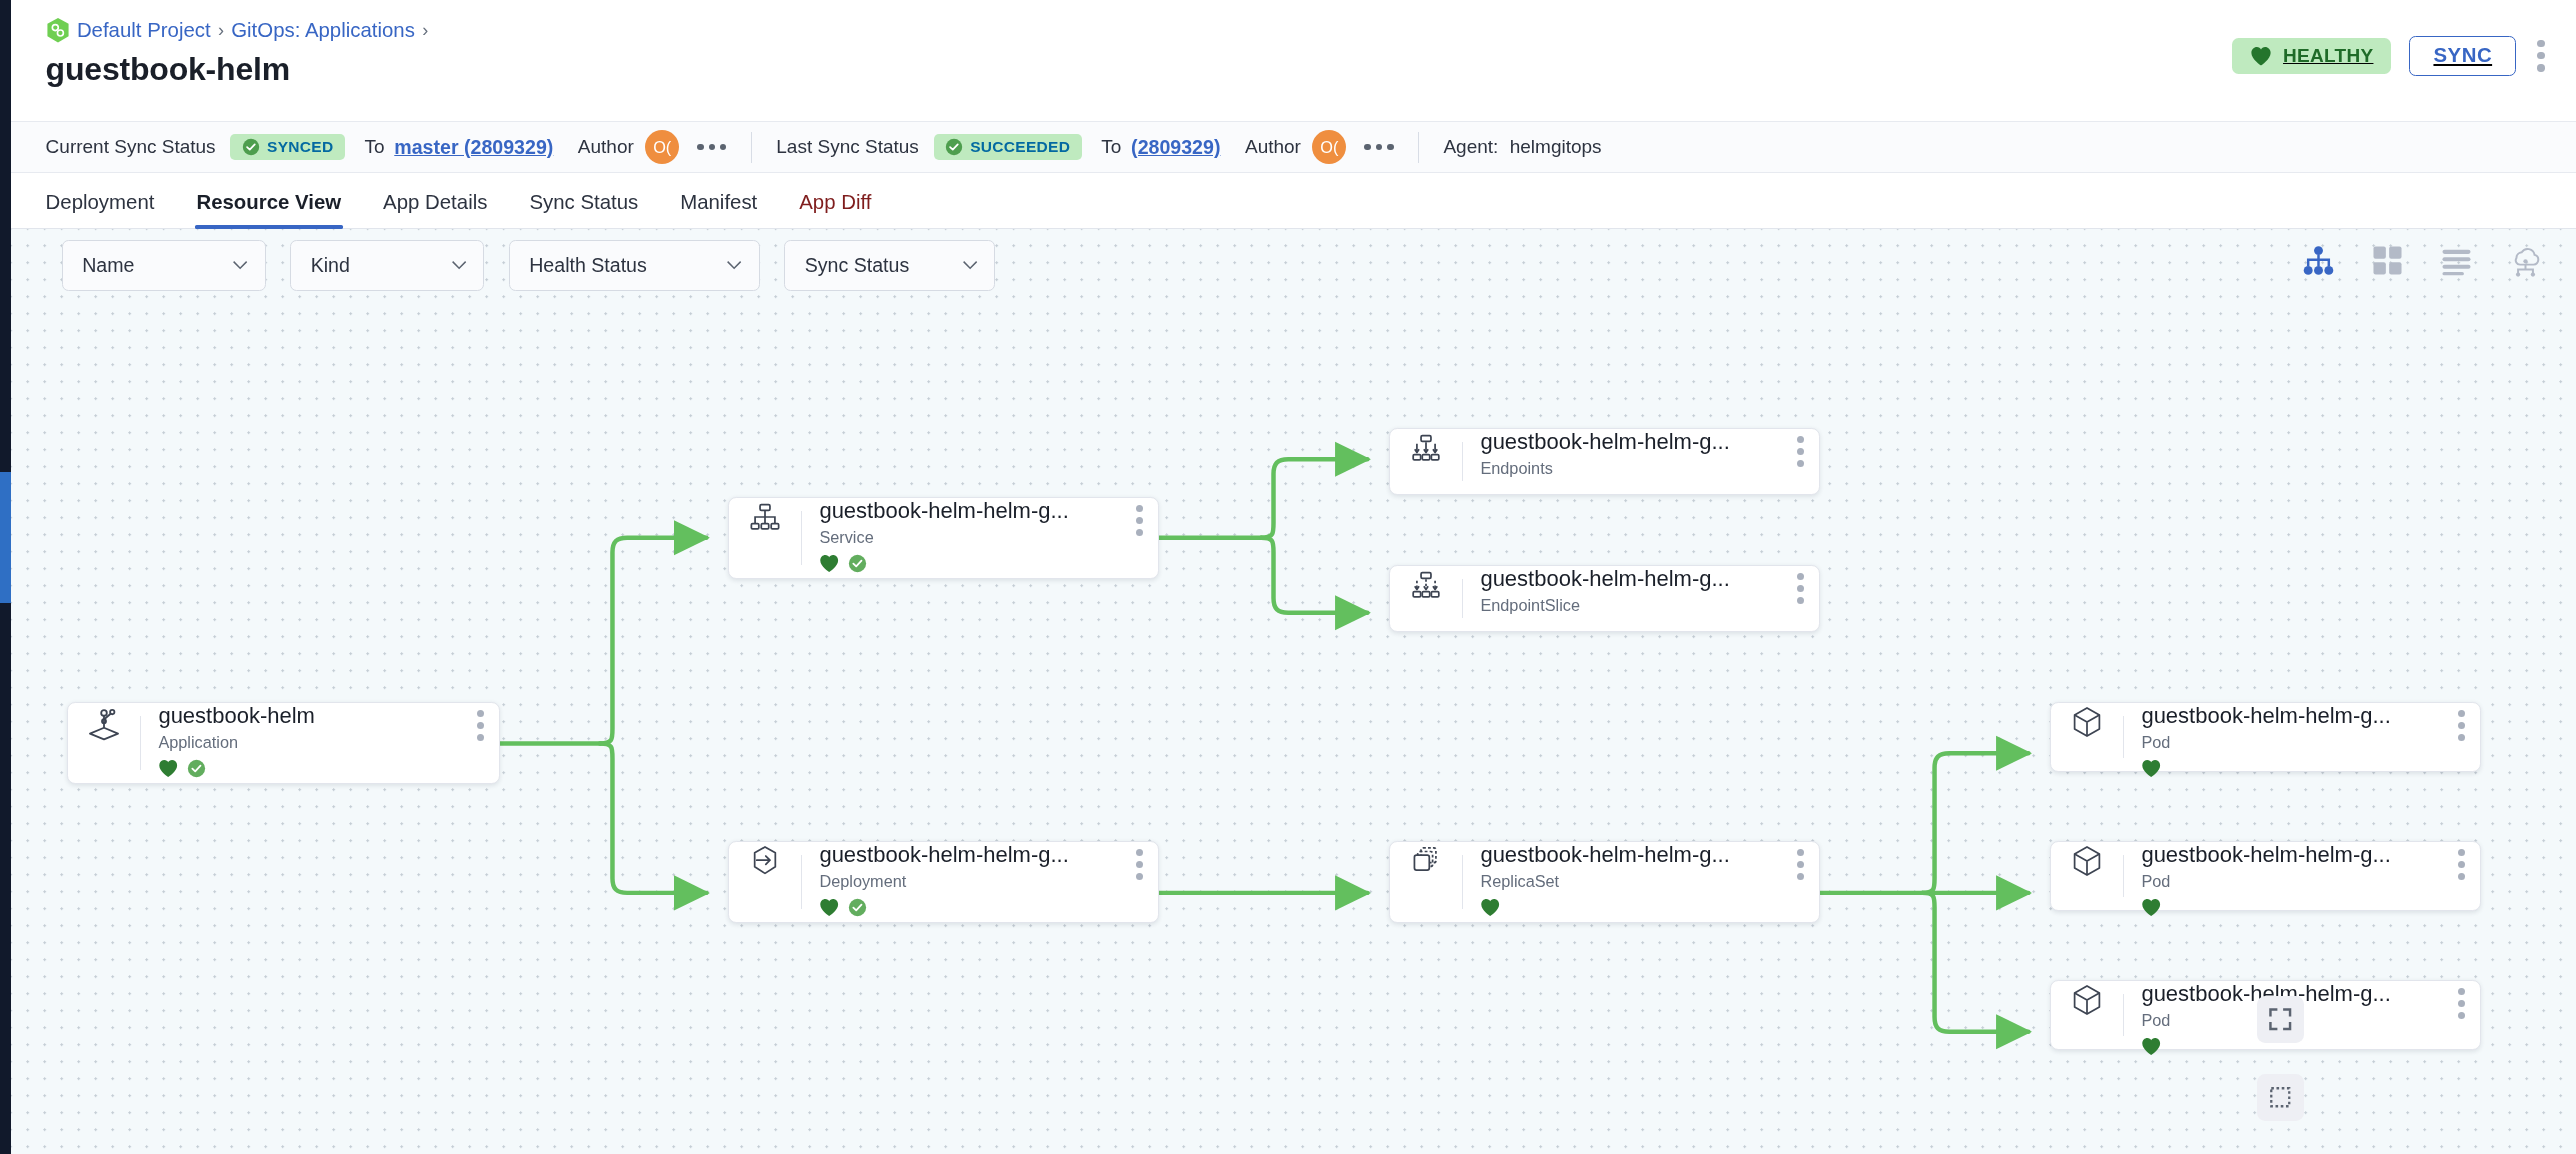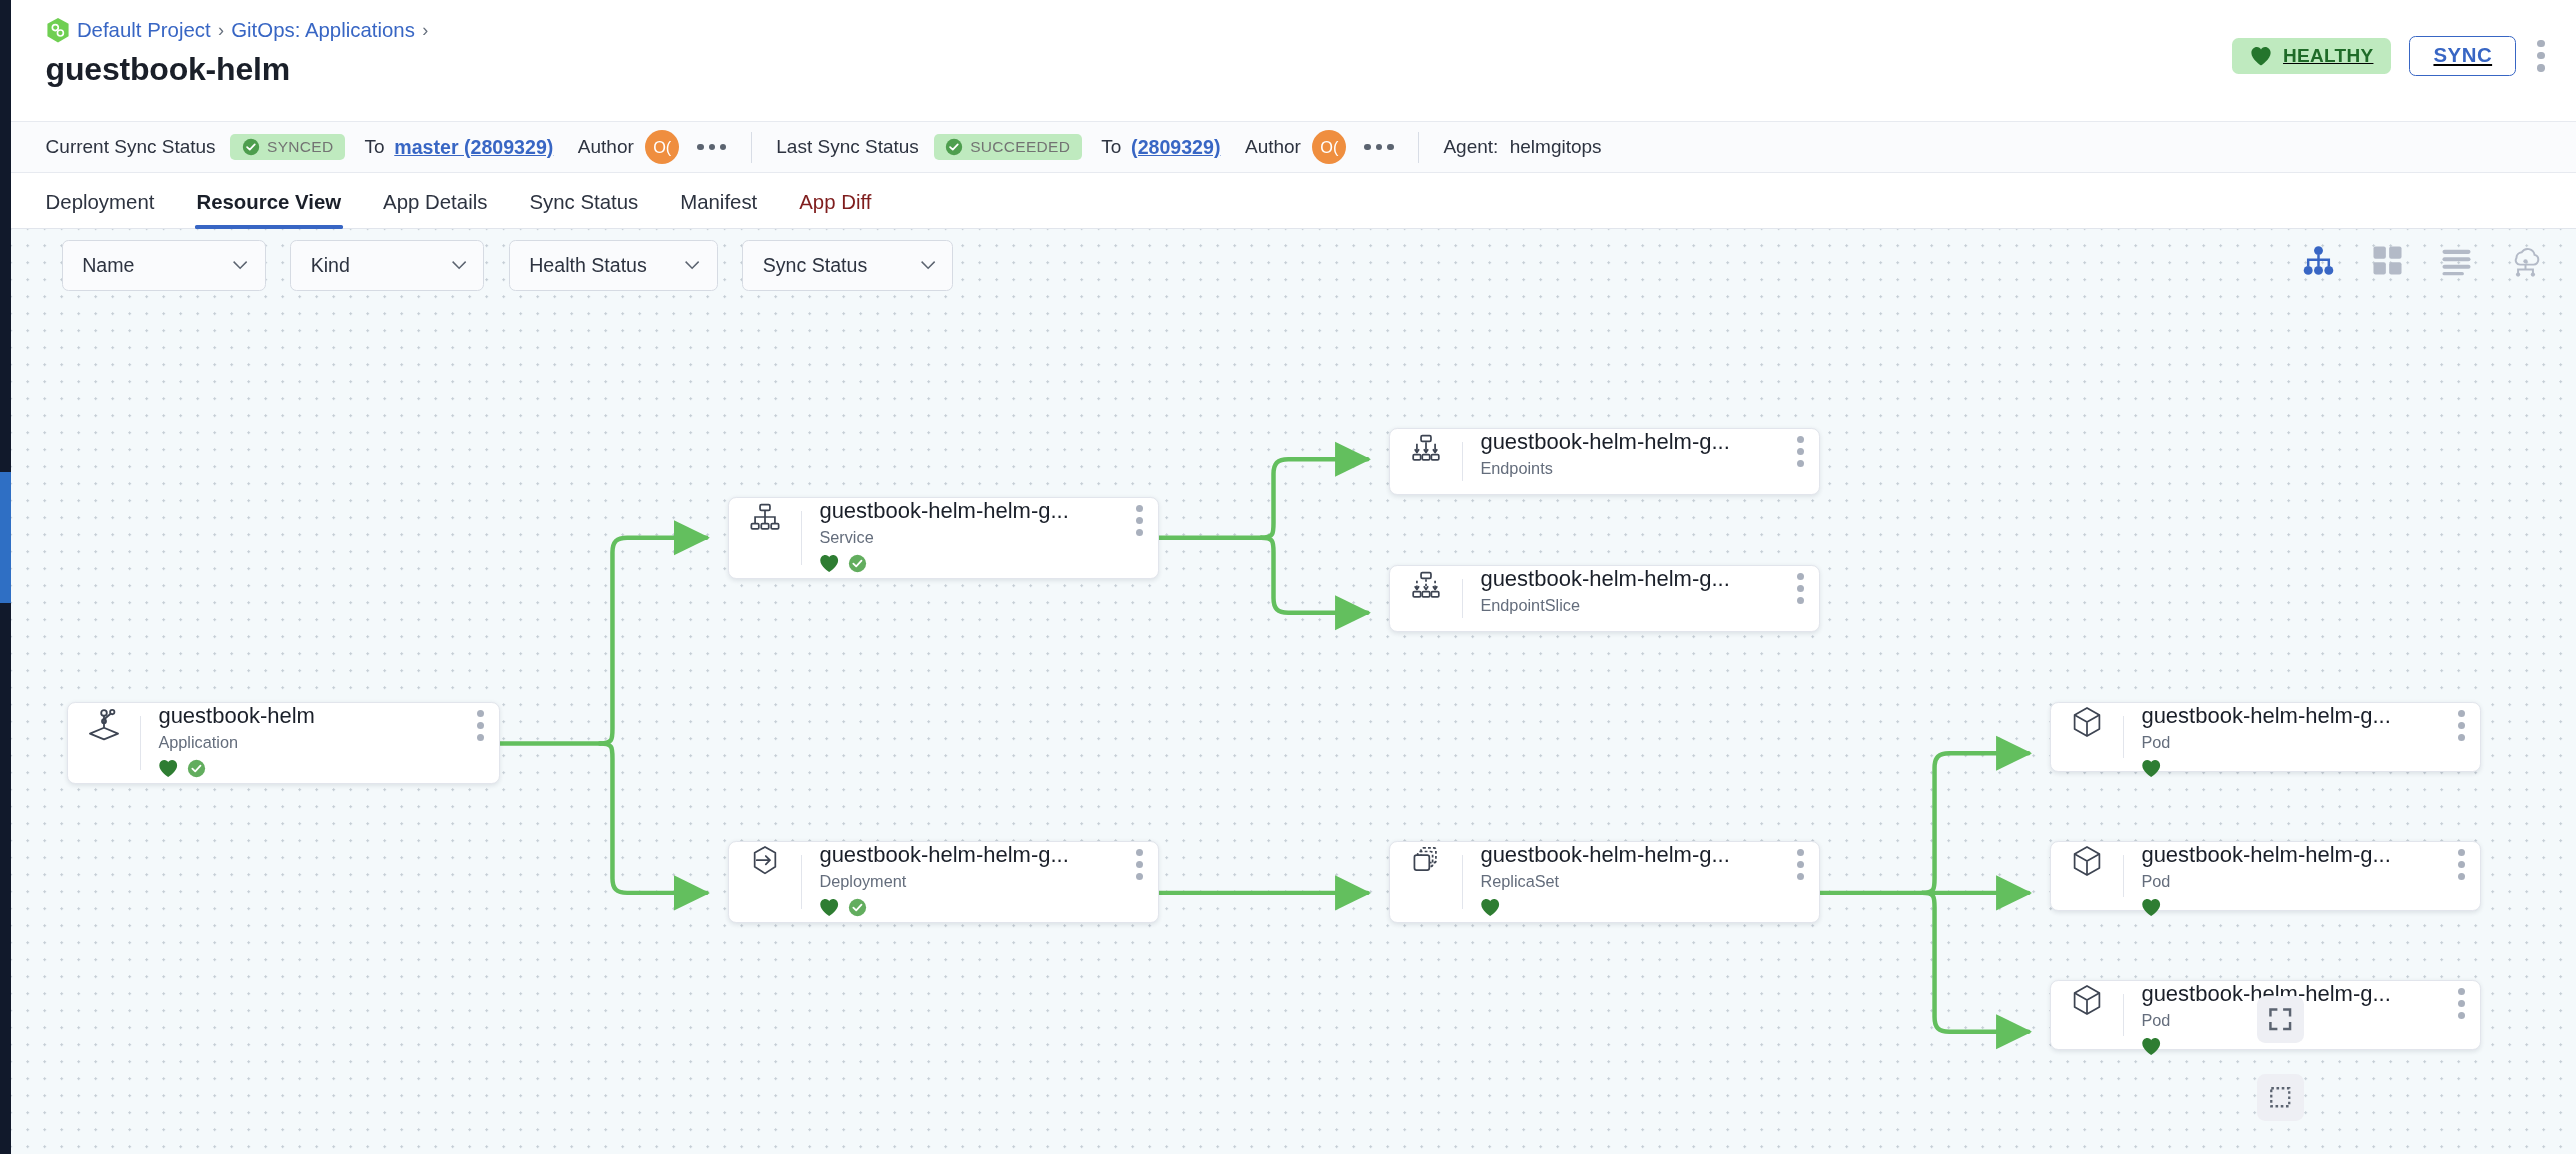--- a/index.html
+++ b/index.html
@@ -57,22 +57,22 @@
 
   
   .statusbar {
     position: absolute; left: 10.6px; top: 121px; right: 0; height: 52px;
     background: #fafbfd; border-top: 0.8px solid #e7eaf0; border-bottom: 0.8px solid #e7eaf0;
     display: flex; align-items: center; padding-left: 35px; gap: 0;
   }
   .sb-label { font-size: 19px; color: #2d3340; white-space: nowrap; }
   .sb-chip {
     display: flex; align-items: center; gap: 7.3px;
-    background: #bfeabf; color: #737373; border-radius: 4.9px;
-    padding: 4.1px 11.4px; font-size: 15.5px; font-weight: normal; letter-spacing: 0.3px;
+    background: #bfeabf; color: #0369a1; border-radius: 4.9px;
+    padding: 4.1px 11.4px; font-size: 15.5px; font-weight: bold; letter-spacing: 0.3px;
     margin-left: 14.7px;
   }
   .sb-to { font-size: 19px; color: #2d3340; margin-left: 19.6px; }
   .sb-rev { font-size: 19.6px; color: #3866c4; font-weight: bold; margin-left: 9.8px; white-space: nowrap; }
   .sb-author { font-size: 19px; color: #2d3340; margin-left: 24.5px; }
   .avatar {
     width: 34px; height: 34px; border-radius: 50%; background: #ef8e3f;
     color: #fff; font-size: 16.3px; display: flex; align-items: center; justify-content: center;
     margin-left: 11.4px; overflow: hidden;
   }
@@ -260,21 +260,21 @@
         <svg class="chev" viewBox="0 0 20 12">
           <path d="M2 2 L10 10 L18 2" fill="none" stroke="#5b6370" stroke-width="1.8"></path>
         </svg>
       </div>
       <div class="select" style="width:194px">
         <span>Kind</span>
         <svg class="chev" viewBox="0 0 20 12">
           <path d="M2 2 L10 10 L18 2" fill="none" stroke="#5b6370" stroke-width="1.8"></path>
         </svg>
       </div>
-      <div class="select" style="width:209px">
+      <div class="select" style="width:251px">
         <span>Health Status</span>
         <svg class="chev" viewBox="0 0 20 12">
           <path d="M2 2 L10 10 L18 2" fill="none" stroke="#5b6370" stroke-width="1.8"></path>
         </svg>
       </div>
       <div class="select" style="width:211px">
         <span>Sync Status</span>
         <svg class="chev" viewBox="0 0 20 12">
           <path d="M2 2 L10 10 L18 2" fill="none" stroke="#5b6370" stroke-width="1.8"></path>
         </svg>

